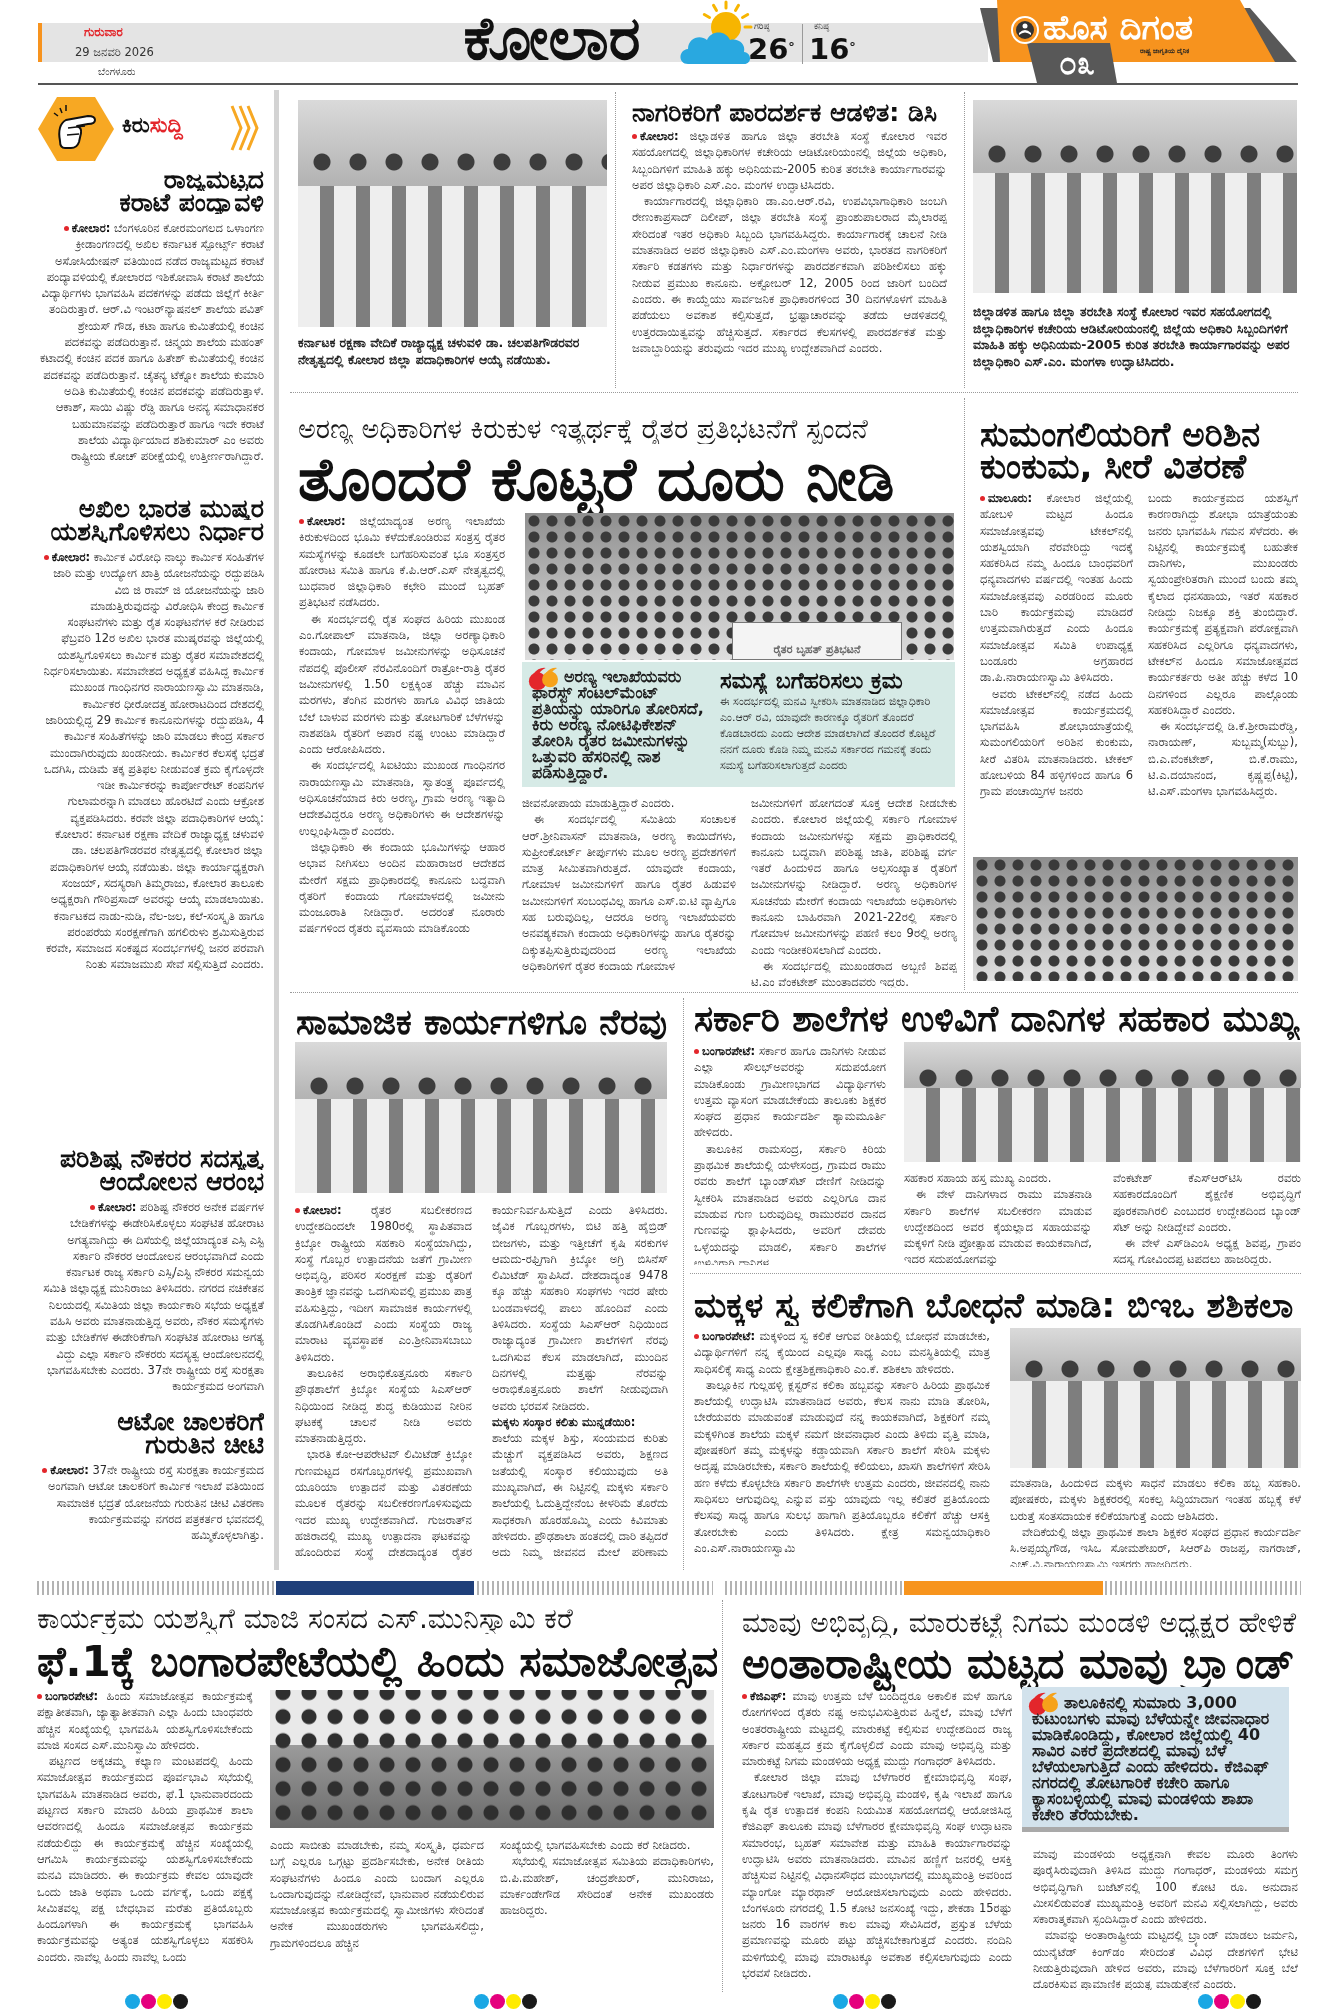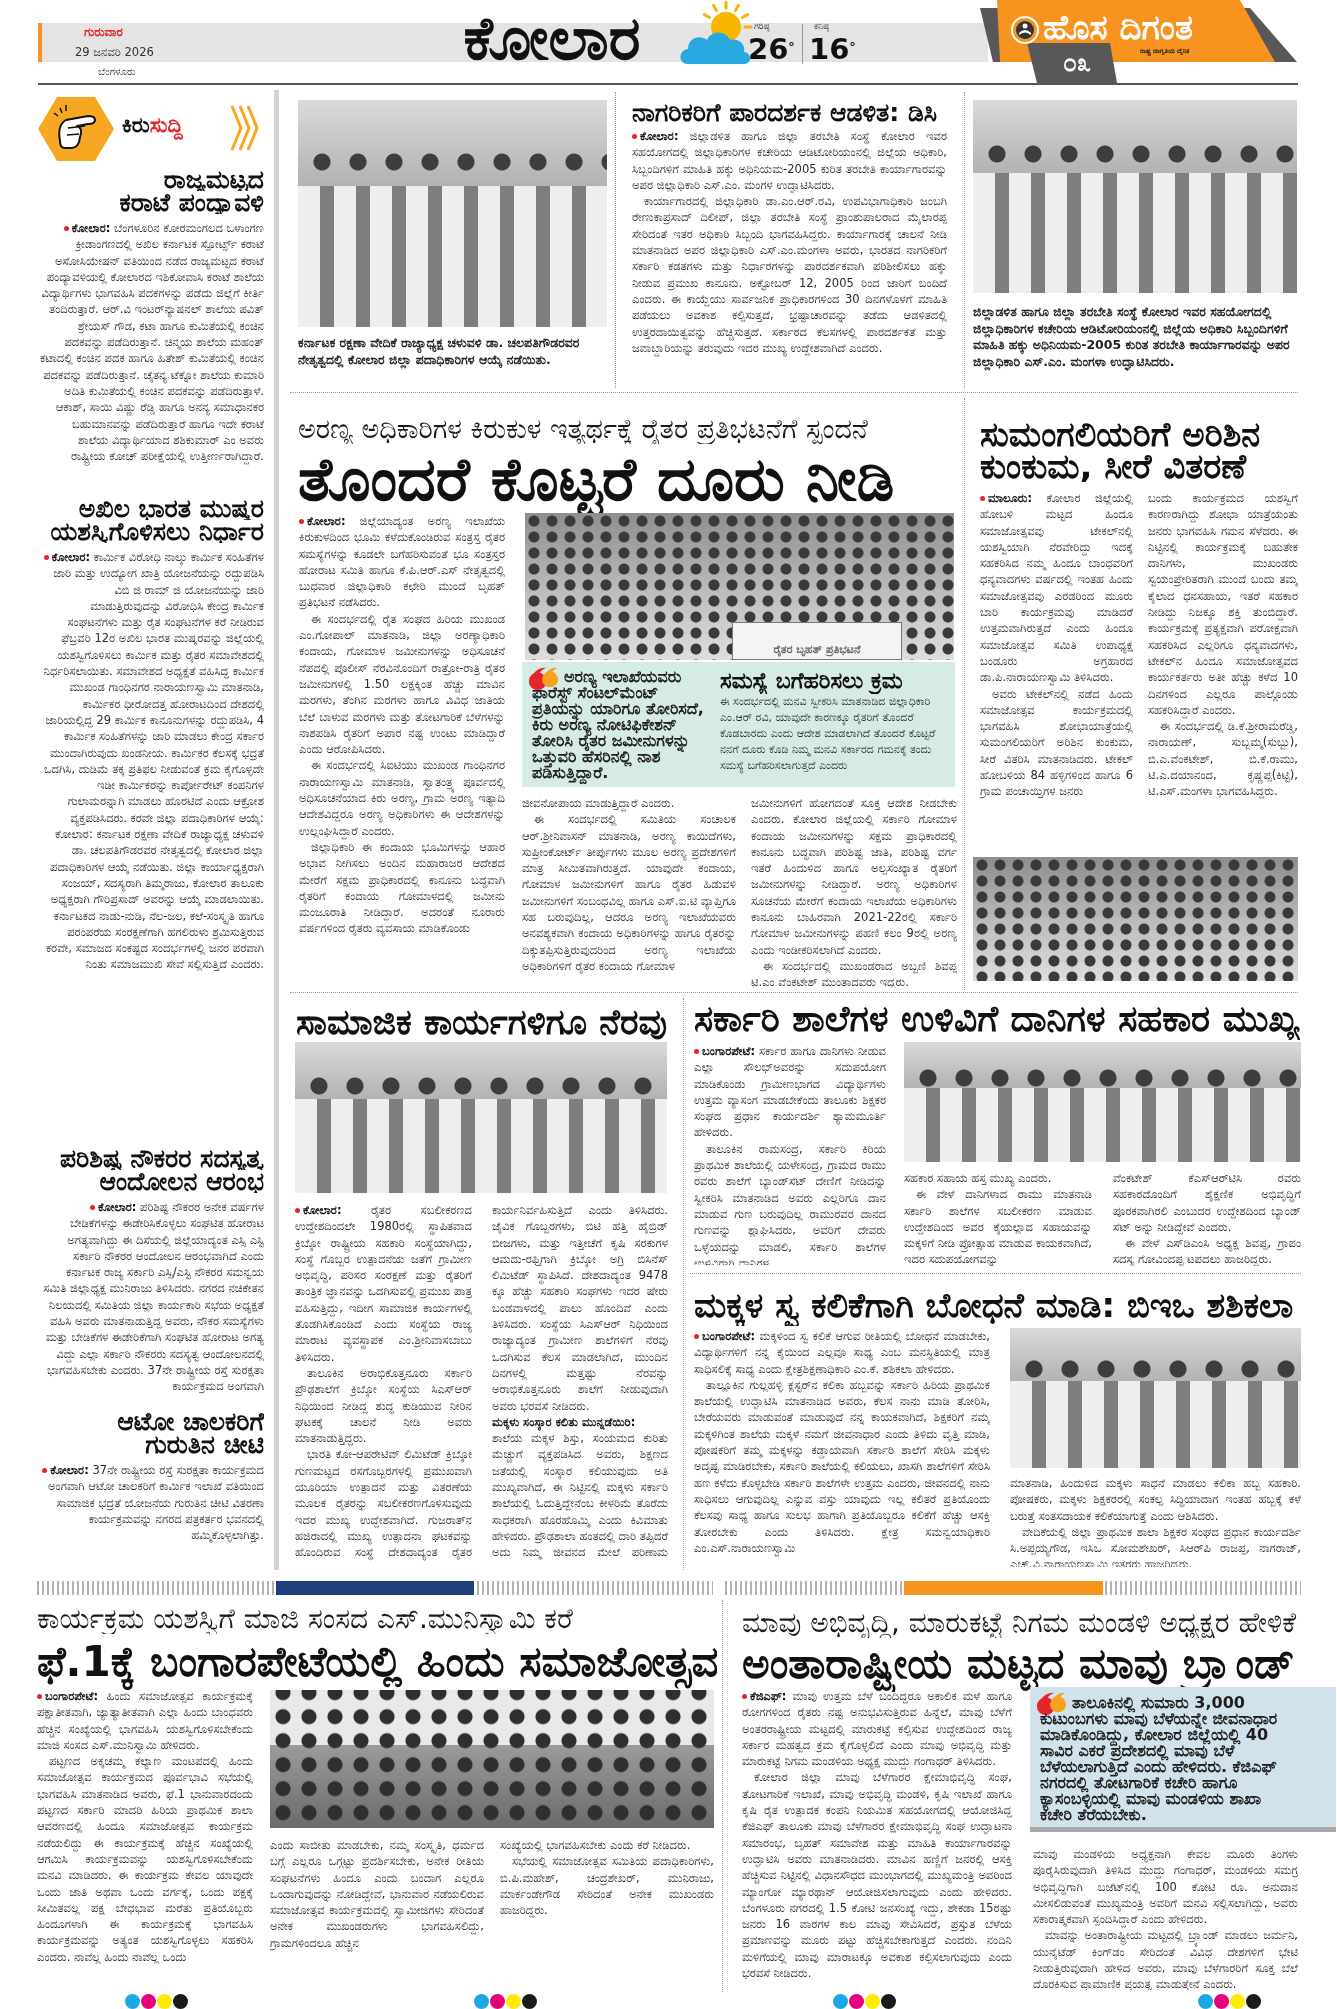--- a/index.html
+++ b/index.html
@@ -35,21 +35,21 @@
 .w-label{top:21px;font-size:9px;color:#333}
 .w-val{top:33px;font-size:29px;line-height:32px;font-weight:bold;color:#111}
 .w-val sup{font-size:13px;vertical-align:top;position:relative;top:-2px}
 .w-div{left:802px;top:24px;width:1px;height:40px;background:#999}
 .mast-svg{left:970px;top:0;width:340px;height:90px}
 .m-orange{fill:var(--brand_orange,#f7931e)}
 .m-grey{fill:var(--masthead_grey,#585858)}
 .brand-logo{left:1010px;top:15px;width:30px;height:30px}
 .brand-name{left:1043px;top:6px;width:205px;height:42px;font-size:34px;line-height:42px;font-weight:bold;color:#fff}
 .brand-tag{left:1140px;top:47px;font-size:6.5px;color:#222;white-space:nowrap;font-weight:bold}
-.page-no{left:1037px;top:44px;width:80px;text-align:center;font-size:25px;line-height:38px;font-weight:bold;color:#fff}
+.page-no{left:1037px;top:44px;width:80px;text-align:center;font-size:32px;line-height:38px;font-weight:bold;color:#fff}
 .hdr-rule{left:38px;top:83px;width:1260px;height:1.5px;background:#555}
 
 
 .kiru{position:absolute;left:38px;top:96px;width:236px;height:1472px}
 .kiru-label{left:84px;top:7px;font-size:21px;line-height:44px;font-weight:bold;color:#111;white-space:nowrap}
 .kiru-label .acc{color:var(--accent_red,#e3262b)}
 .k-item{position:absolute;left:2px;width:224px;overflow:hidden;text-align:right}
 .k-hl{font-size:25px;line-height:23px;font-weight:bold;color:#111;text-align:right}
 .k-body{font-size:11.5px;line-height:16.3px;color:#2b2b2b;margin-top:6px;text-align:right}
 .vrule{left:274px;top:90px;width:5px;height:1480px;background:#d3d3d3}
@@ -329,21 +329,21 @@
   </article>
   <div class="vsep" style="left:722px;top:1600px;height:392px"></div>
 
   <article class="article" style="left:742px;top:1604px;width:558px;height:395px">
     <div class="kicker fit" style="left:0;top:4px;width:556px;font-size:28px">ಮಾವು ಅಭಿವೃದ್ಧಿ, ಮಾರುಕಟ್ಟೆ ನಿಗಮ ಮಂಡಳಿ ಅಧ್ಯಕ್ಷರ ಹೇಳಿಕೆ</div>
     <h1 class="hl fit" style="left: 0px; top: 34px; width: 556px; height: 54px; font-size: 42px; line-height: 52px;">ಅಂತಾರಾಷ್ಟ್ರೀಯ ಮಟ್ಟದ ಮಾವು ಬ್ರ್ಯಾಂಡ್</h1>
     <div class="body-text" style="left:0;top:84px;width:270px;height:302px">
       <p><span class="bullet"></span><span class="dateline">ಕೆಜಿಎಫ್:</span> <span>ಮಾವು ಉತ್ತಮ ಬೆಳೆ ಬಂದಿದ್ದರೂ ಅಕಾಲಿಕ ಮಳೆ ಹಾಗೂ ರೋಗಗಳಿಂದ ರೈತರು ನಷ್ಟ ಅನುಭವಿಸುತ್ತಿರುವ ಹಿನ್ನೆಲೆ, ಮಾವು ಬೆಳೆಗೆ ಅಂತರರಾಷ್ಟ್ರೀಯ ಮಟ್ಟದಲ್ಲಿ ಮಾರುಕಟ್ಟೆ ಕಲ್ಪಿಸುವ ಉದ್ದೇಶದಿಂದ ರಾಜ್ಯ ಸರ್ಕಾರ ಮಹತ್ವದ ಕ್ರಮ ಕೈಗೊಳ್ಳಲಿದೆ ಎಂದು ಮಾವು ಅಭಿವೃದ್ಧಿ ಮತ್ತು ಮಾರುಕಟ್ಟೆ ನಿಗಮ ಮಂಡಳಿಯ ಅಧ್ಯಕ್ಷ ಮುದ್ದು ಗಂಗಾಧರ್ ತಿಳಿಸಿದರು.</span></p>
       <p>ಕೋಲಾರ ಜಿಲ್ಲಾ ಮಾವು ಬೆಳೆಗಾರರ ಕ್ಷೇಮಾಭಿವೃದ್ಧಿ ಸಂಘ, ತೋಟಗಾರಿಕೆ ಇಲಾಖೆ, ಮಾವು ಅಭಿವೃದ್ಧಿ ಮಂಡಳಿ, ಕೃಷಿ ಇಲಾಖೆ ಹಾಗೂ ಕೃಷಿ ರೈತ ಉತ್ಪಾದಕ ಕಂಪನಿ ನಿಯಮಿತ ಸಹಯೋಗದಲ್ಲಿ ಆಯೋಜಿಸಿದ್ದ ಕೆಜಿಎಫ್ ತಾಲೂಕು ಮಾವು ಬೆಳೆಗಾರರ ಕ್ಷೇಮಾಭಿವೃದ್ಧಿ ಸಂಘ ಉದ್ಘಾಟನಾ ಸಮಾರಂಭ, ಬೃಹತ್ ಸಮಾವೇಶ ಮತ್ತು ಮಾಹಿತಿ ಕಾರ್ಯಾಗಾರವನ್ನು ಉದ್ಘಾಟಿಸಿ ಅವರು ಮಾತನಾಡಿದರು. ಮಾವಿನ ಹಣ್ಣಿಗೆ ಜನರಲ್ಲಿ ಆಸಕ್ತಿ ಹೆಚ್ಚಿಸುವ ನಿಟ್ಟಿನಲ್ಲಿ ವಿಧಾನಸೌಧದ ಮುಂಭಾಗದಲ್ಲಿ ಮುಖ್ಯಮಂತ್ರಿ ಅವರಿಂದ ಮ್ಯಾಂಗೋ ಮ್ಯಾರಥಾನ್ ಆಯೋಜಿಸಲಾಗುವುದು ಎಂದು ಹೇಳಿದರು. ಬೆಂಗಳೂರು ನಗರದಲ್ಲಿ 1.5 ಕೋಟಿ ಜನಸಂಖ್ಯೆ ಇದ್ದು, ಶೇಕಡಾ 15ರಷ್ಟು ಜನರು 16 ವಾರಗಳ ಕಾಲ ಮಾವು ಸೇವಿಸಿದರೆ, ಪ್ರಸ್ತುತ ಬೆಳೆಯ ಪ್ರಮಾಣವನ್ನು ಮೂರು ಪಟ್ಟು ಹೆಚ್ಚಿಸಬೇಕಾಗುತ್ತದೆ ಎಂದರು. ನಂದಿನಿ ಮಳಿಗೆಯಲ್ಲಿ ಮಾವು ಮಾರಾಟಕ್ಕೂ ಅವಕಾಶ ಕಲ್ಪಿಸಲಾಗುವುದು ಎಂದು ಭರವಸೆ ನೀಡಿದರು.</p>
     </div>
-    <div class="quote-box blue" style="left:288px;top:83px;width:306px;height:140px">
+    <div class="quote-box blue" style="left:280px;top:83px;width:267px;height:140px">
       <svg class="quote-icon" viewBox="0 0 34 26">
         <circle class="q-red" cx="11" cy="16" r="10"></circle>
         <path class="q-red" d="M6 8 Q12 0 20 1 Q13 4 12 10Z"></path>
         <circle class="q-orange" cx="25" cy="14" r="9"></circle>
         <path class="q-orange" d="M20 7 Q26 0 33 1 Q27 4 26 9Z"></path>
       </svg>
       <div class="abs" style="left:10px;top:8px;width:250px;height:130px;overflow:hidden">
         <div class="quote-text">ತಾಲೂಕಿನಲ್ಲಿ ಸುಮಾರು 3,000 ಕುಟುಂಬಗಳು ಮಾವು ಬೆಳೆಯನ್ನೇ ಜೀವನಾಧಾರ ಮಾಡಿಕೊಂಡಿದ್ದು, ಕೋಲಾರ ಜಿಲ್ಲೆಯಲ್ಲಿ 40 ಸಾವಿರ ಎಕರೆ ಪ್ರದೇಶದಲ್ಲಿ ಮಾವು ಬೆಳೆ ಬೆಳೆಯಲಾಗುತ್ತಿದೆ ಎಂದು ಹೇಳಿದರು. ಕೆಜಿಎಫ್ ನಗರದಲ್ಲಿ ತೋಟಗಾರಿಕೆ ಕಚೇರಿ ಹಾಗೂ ಕ್ಯಾಸಂಬಳ್ಳಿಯಲ್ಲಿ ಮಾವು ಮಂಡಳಿಯ ಶಾಖಾ ಕಚೇರಿ ತೆರೆಯಬೇಕು.</div>
         <div class="attrib"><span class="sq"></span><span>ಅಭಿಲಾಷ್ ರೆಡ್ಡಿ, ಮಾವು ಸಂಘದ ನೂತನ ಅಧ್ಯಕ್ಷ</span></div>
       </div>

